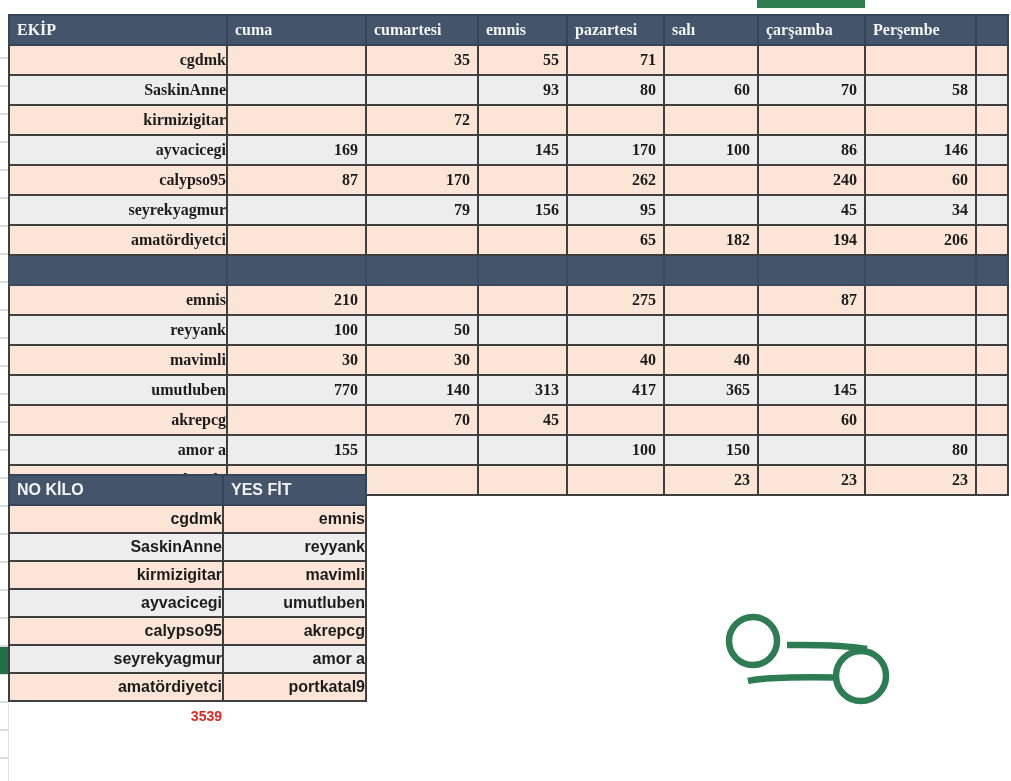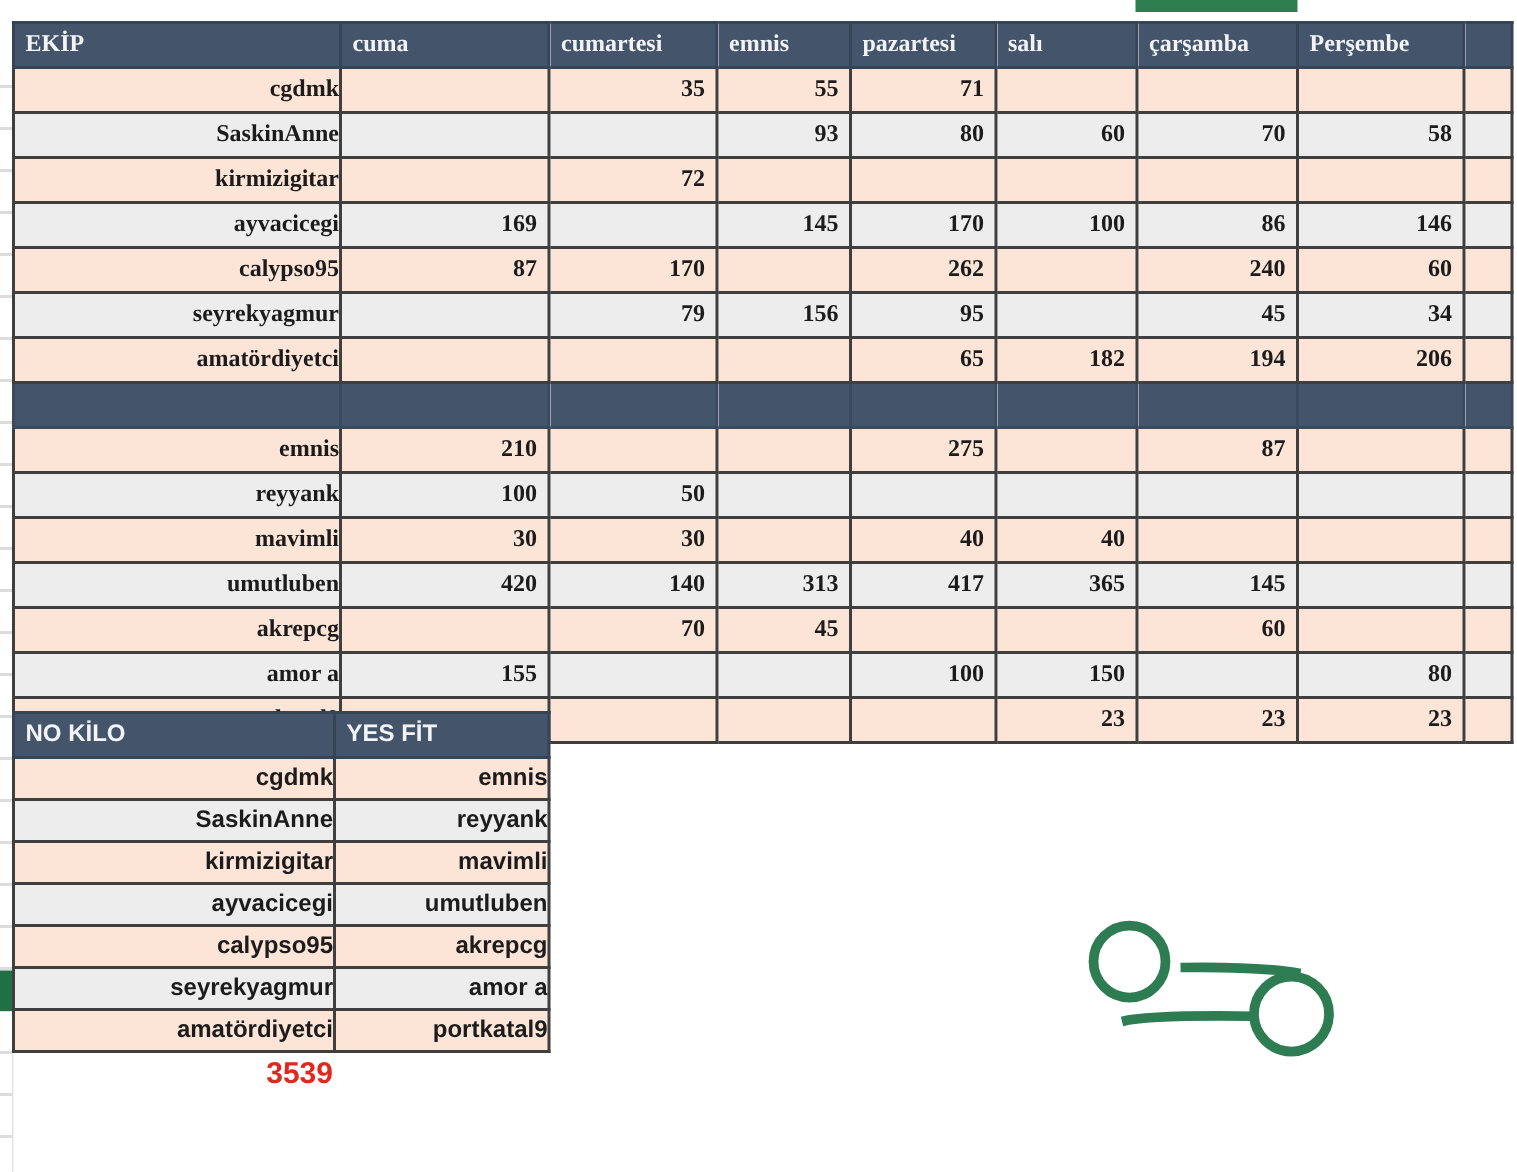--- a/index.html
+++ b/index.html
@@ -32,21 +32,21 @@
     border:2px solid #3f3f3f;line-height:1;white-space:nowrap;overflow:hidden;
   }
   td.name{text-align:right;padding:0 0 0 6px;}
   td.num{text-align:right;padding:0 7px 0 0;}
   tr.peach td{background:#FCE4D6;}
   tr.gray td{background:#EDEDED;margin-left:48px;}
   tr.sep td{background:#44546A;border-color:#3a4a5e;}
 
   .totals{position:absolute;left:8px;top:704px;width:357px;display:flex;}
   .totals .tcell{
-    height:24px;font-weight:700;font-size:20px;color:#E0281E;
+    height:24px;font-weight:700;font-size:14px;color:#E0281E;
     text-align:right;line-height:24px;
   }
   .totals .t1{width:214px;padding-right:4px;}
   .totals .t2{width:139px;padding-right:0;}
 
   .doodle{position:absolute;left:700px;top:600px;}
 </style>
 </head>
 <body>
 
@@ -196,21 +196,21 @@
         <td class="num">30</td>
         <td class="num"></td>
         <td class="num">40</td>
         <td class="num">40</td>
         <td class="num"></td>
         <td class="num"></td>
         <td></td>
       </tr>
       <tr class="gray">
         <td class="name">umutluben</td>
-        <td class="num">420</td>
+        <td class="num">770</td>
         <td class="num">140</td>
         <td class="num">313</td>
         <td class="num">417</td>
         <td class="num">365</td>
         <td class="num">145</td>
         <td class="num"></td>
         <td></td>
       </tr>
       <tr class="peach">
         <td class="name">akrepcg</td>

